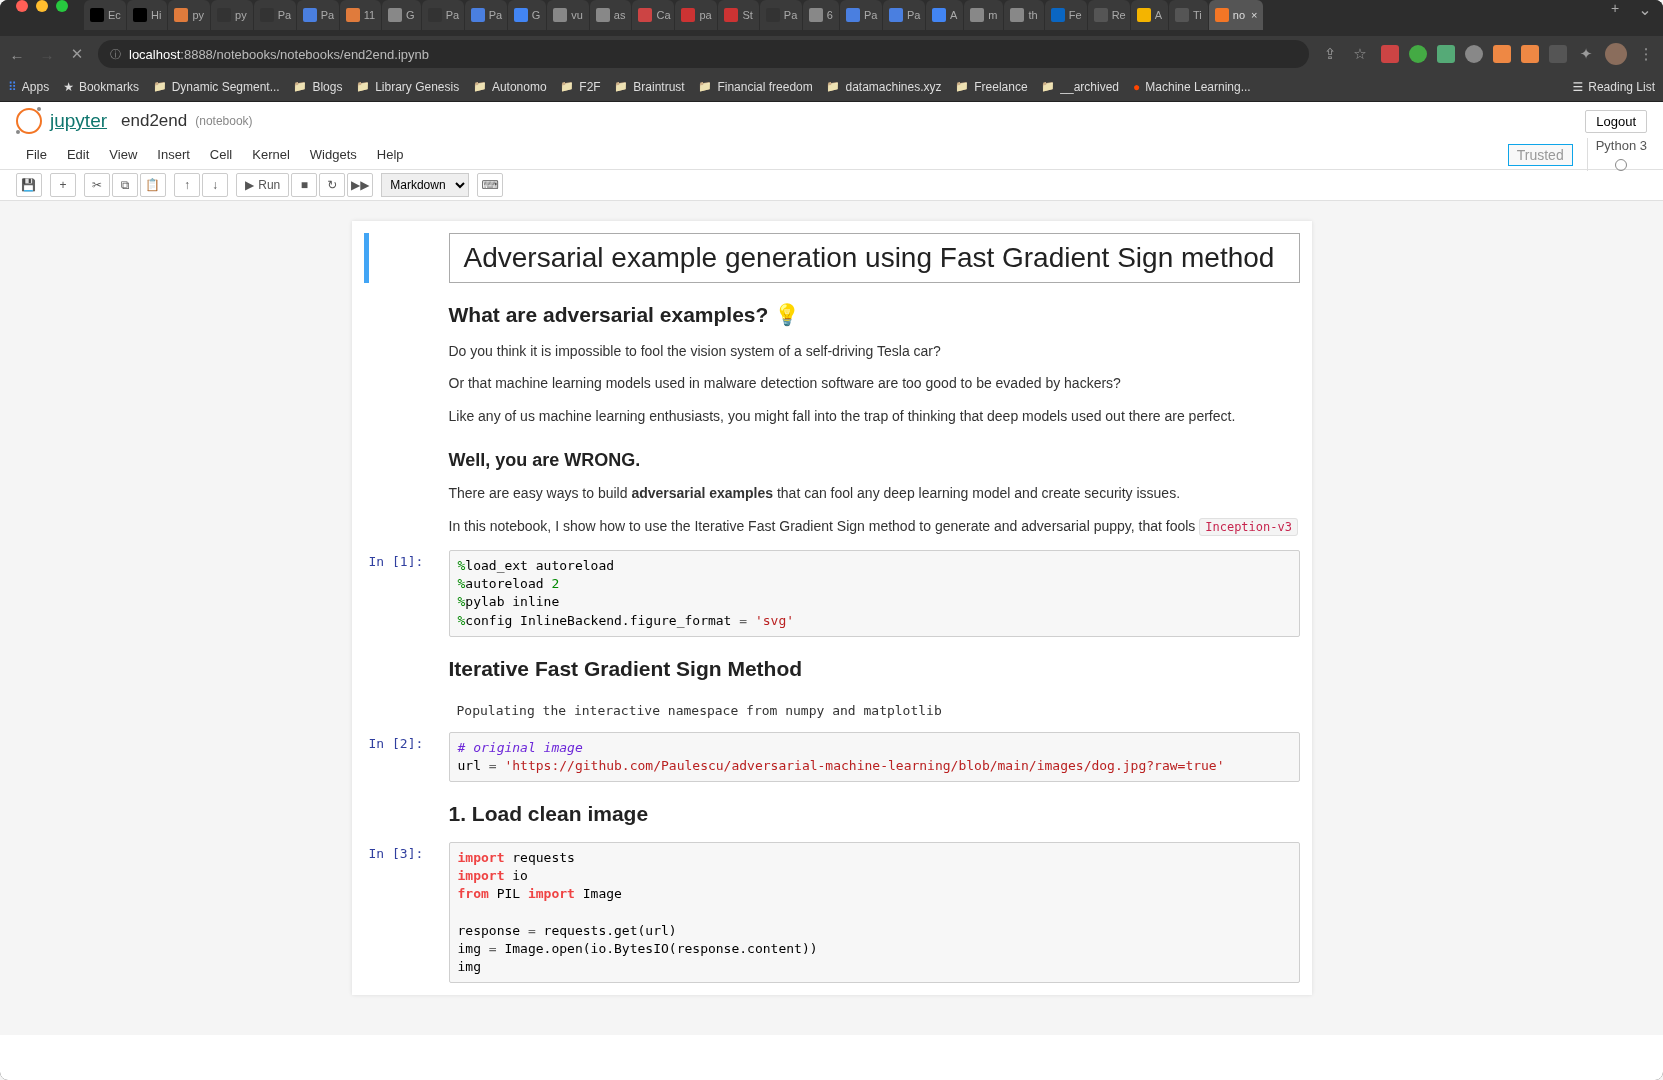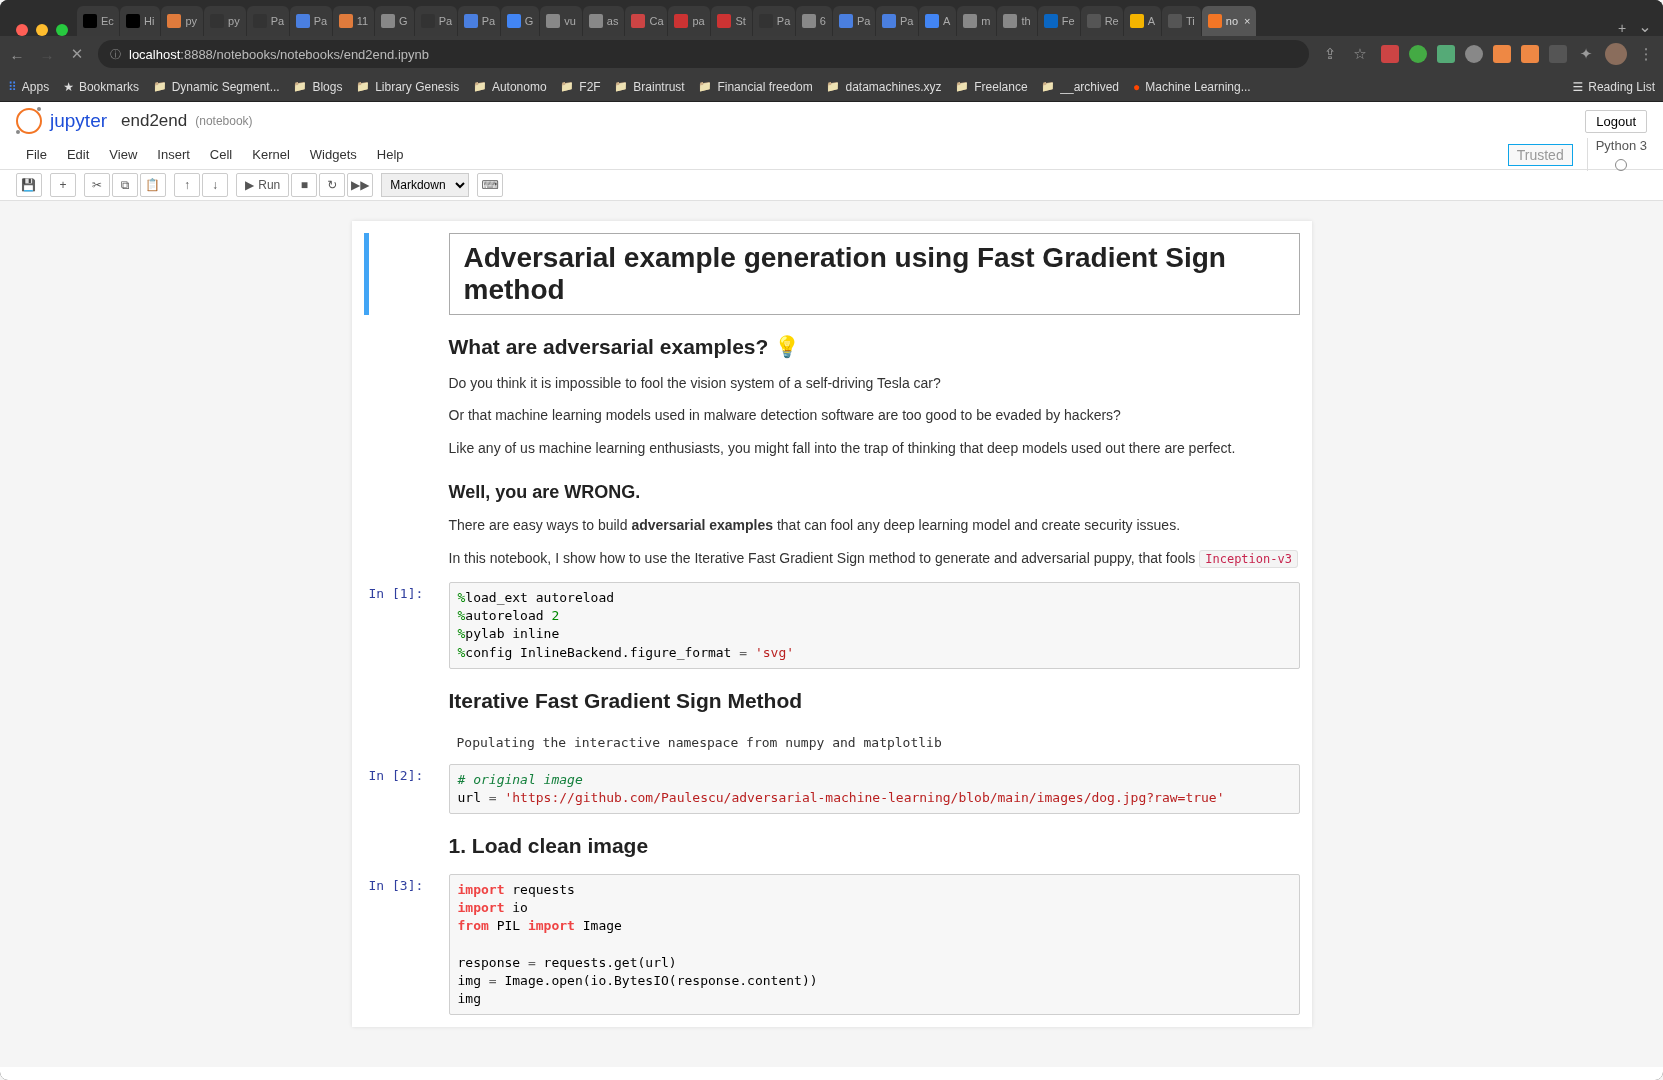--- a/index.html
+++ b/index.html
@@ -1,20 +1,20 @@
 <!DOCTYPE html>
 <html><head>
   <meta charset="utf-8">
   <style>
     * { margin: 0; padding: 0; box-sizing: border-box; }
     body { font-family: -apple-system, BlinkMacSystemFont, "Segoe UI", Helvetica, Arial, sans-serif; background: #f5f5f5; width: 1663px; height: 1080px; overflow: hidden; }
     
     
     .browser-frame { width: 100%; height: 100%; background: #2d2d2d; display: flex; flex-direction: column; border-radius: 8px; overflow: hidden; }
-    .tab-bar { height: 36px; background: #2d2d2d; display: flex; align-items: flex-end; padding: 0 8px; gap: 1px; }
+    .tab-bar { height: 36px; background: #2d2d2d; display: flex; align-items: flex-start; padding: 0 8px; gap: 8px; }
     .mac-buttons { display: flex; gap: 8px; padding: 0 8px; }
     .mac-btn { width: 12px; height: 12px; border-radius: 50%; }
     .mac-red { background: #ff5f56; }
     .mac-yellow { background: #ffbd2e; }
     .mac-green { background: #27c93f; }
     .tabs-container { display: flex; flex: 1; overflow: hidden; gap: 1px; }
     .browser-tab { height: 30px; padding: 0 6px; background: #3a3a3a; color: #aaa; font-size: 11px; display: flex; align-items: center; gap: 4px; border-radius: 6px 6px 0 0; min-width: 28px; max-width: 42px; overflow: hidden; white-space: nowrap; }
     .browser-tab.active { background: #555; color: #ddd; }
     .tab-favicon { width: 14px; height: 14px; border-radius: 2px; background: #666; flex-shrink: 0; }
     .tab-add { color: #aaa; width: 24px; text-align: center; cursor: pointer; font-size: 14px; }
@@ -35,21 +35,21 @@
     .bookmarks-spacer { flex: 1; }
     
     
     .page { flex: 1; background: #fff; overflow-y: auto; }
     .jp-header { display: flex; align-items: center; padding: 6px 16px; background: #fff; }
     .jp-logo { display: flex; align-items: center; gap: 8px; }
     .jp-logo-icon { width: 26px; height: 26px; border-radius: 50%; border: 2px solid #f37626; position: relative; }
     .jp-logo-icon::before, .jp-logo-icon::after { content: ''; position: absolute; width: 4px; height: 4px; background: #888; border-radius: 50%; }
     .jp-logo-icon::before { top: -3px; right: -1px; }
     .jp-logo-icon::after { bottom: -2px; left: -2px; }
-    .jp-brand { font-size: 19px; color: #1d4ed8; font-weight: 300; }
+    .jp-brand { font-size: 19px; color: #0f766e; font-weight: 300; text-decoration: underline; }
     .jp-title { font-size: 17px; color: #333; margin-left: 14px; font-weight: 500; }
     .jp-autosave { font-size: 12px; color: #888; margin-left: 8px; }
     .jp-header-spacer { flex: 1; }
     .jp-logout { border: 1px solid #ccc; padding: 3px 10px; font-size: 13px; cursor: pointer; background: #fff; border-radius: 2px; }
     
     .jp-menubar { display: flex; align-items: center; padding: 0 16px; background: #fff; border-bottom: 1px solid #e0e0e0; height: 30px; }
     .jp-menus { display: flex; gap: 0; }
     .jp-menu { padding: 5px 10px; font-size: 13px; color: #333; cursor: pointer; }
     .jp-menubar-spacer { flex: 1; }
     .jp-trusted { font-size: 14px; color: #999; padding: 2px 8px; border: 1px solid #0ea5e9; background: #f8f8f8; }
@@ -68,32 +68,32 @@
     .cell.selected .cell-bar { background: #42a5f5; }
     .cell.selected .cell-content-wrap { border: 1px solid #ababab; }
     .cell-bar { width: 5px; flex-shrink: 0; }
     .cell-prompt { width: 80px; text-align: left; padding-right: 8px; font-family: "SF Mono", Menlo, monospace; font-size: 13px; color: #303f9f; flex-shrink: 0; padding-top: 4px; }
     .cell-content-wrap { flex: 1; border: 1px solid transparent; }
     .cell-content { flex: 1; }
     .cell.md .cell-prompt { visibility: hidden; }
     .cell.code .cell-content { border: 1px solid #cfcfcf; background: #f7f7f7; border-radius: 2px; padding: 6px 8px; font-family: "SF Mono", Menlo, monospace; font-size: 13px; line-height: 1.4; white-space: pre; overflow-x: auto; }
     .cell.output .cell-content { padding: 6px 8px; font-family: "SF Mono", Menlo, monospace; font-size: 13px; color: #333; }
     
-    .md-h1 { font-size: 28px; font-weight: 700; color: #222; padding: 8px 14px; }
+    .md-h1 { font-size: 28px; font-weight: 400; color: #222; padding: 8px 14px; }
     .md-h2 { font-size: 21px; font-weight: 700; color: #222; padding: 12px 0 8px 0; }
     .md-h3 { font-size: 18px; font-weight: 700; color: #222; padding: 10px 0 6px 0; }
     .md-p { font-size: 14px; color: #333; line-height: 1.6; padding: 5px 0; }
     .md-p b { font-weight: 700; }
     .md-code-inline { background: #f4f4f4; border: 1px solid #e0e0e0; border-radius: 3px; padding: 1px 5px; font-family: "SF Mono", Menlo, monospace; font-size: 12px; color: #c7254e; }
     
     .tk-mag { color: #080; }
     .tk-num { color: #080; }
     .tk-str { color: #ba2121; }
     .tk-kw { color: #ef4444; font-weight: bold; }
-    .tk-com { color: #15803d; font-style: italic; }
+    .tk-com { color: #6d28d9; font-style: italic; }
     .tk-op { color: #666; }
   </style>
 </head>
 <body>
 
 <div class="browser-frame">
 
   <div class="tab-bar">
     <div class="mac-buttons">
       <div class="mac-btn mac-red"></div>

